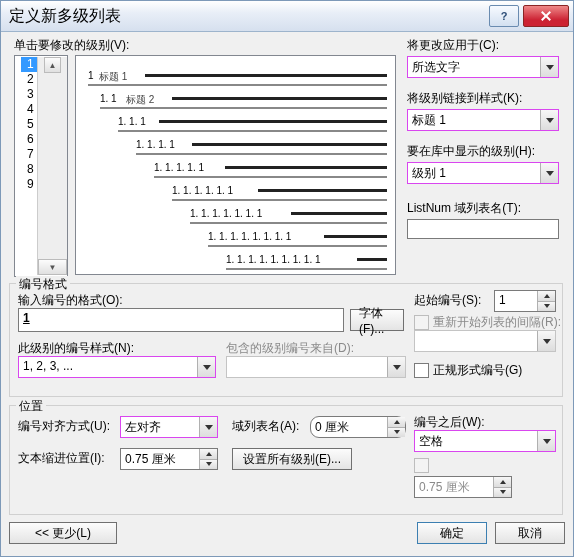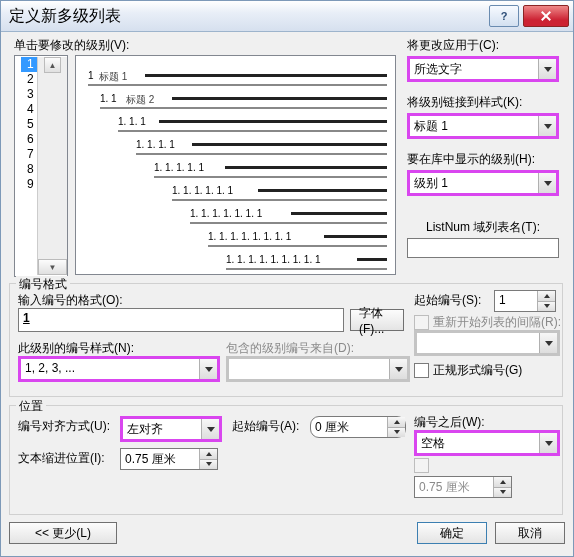--- a/index.html
+++ b/index.html
@@ -26,21 +26,21 @@
   .sbwrap .btn.dn{position:absolute;bottom:0;left:0;right:0;}
   
   .preview{position:absolute;left:66px;top:18px;width:319px;height:218px;border:1px solid #828790;background:#fff;overflow:hidden;}
   .prow{position:absolute;left:0;right:8px;height:10px;}
   .prow .num{position:absolute;font-size:10px;color:#000;}
   .prow .lab{position:absolute;font-size:10px;color:#444;}
   .prow .bar{position:absolute;height:3px;background:#222;}
   .prow .bar2{position:absolute;height:2px;background:#888;}
   
   .rcol{position:absolute;left:398px;top:0;width:152px;}
-  .combo{display:flex;border:3px solid #d946ef;height:20px;background:#fff;}
+  .combo{display:flex;border:1px solid #d946ef;height:20px;background:#fff;}
   .combo span{flex:1;padding:2px 4px;font-size:12px;white-space:nowrap;overflow:hidden;}
   .combo .dd{width:17px;border-left:1px solid #b0b0b0;background:linear-gradient(#f7f7f7,#ddd);display:flex;align-items:center;justify-content:center;}
   .combo .dd:after{content:"";border-left:4px solid transparent;border-right:4px solid transparent;border-top:5px solid #333;}
   .txt{border:1px solid #7a7a7a;height:20px;background:#fff;padding:2px 4px;box-sizing:border-box;font-size:12px;}
   .disabled{color:#8a8a8a;}
   .disabledBox{border-color:#c4c4c4;}
   
   .group{position:absolute;border:1px solid #d0d0d0;}
   .group>.legend{position:absolute;top:-8px;left:6px;background:#f0f0f0;padding:0 3px;font-size:12px;}
   .btn{height:22px;border:1px solid #707070;background:linear-gradient(#fcfcfc,#e4e4e4);padding:2px 8px;font-size:12px;display:inline-flex;align-items:center;justify-content:center;box-sizing:border-box;}
@@ -156,21 +156,21 @@
         <span>标题 1</span>
         <div class="dd"></div>
       </div>
 
     <label class="lab" style="margin-top:12px;">要在库中显示的级别(H):</label>
     <div class="combo">
         <span>级别 1</span>
         <div class="dd"></div>
       </div>
 
-    <label class="lab" style="margin-top:23px;text-align:center;">ListNum 域列表名(T):</label>
+    <label class="lab" style="margin-top:16px;">ListNum 域列表名(T):</label>
     <div class="txt"></div>
   </div>
 
   <div class="group" style="left:0;top:246px;width:552px;height:112px;">
     <div class="legend">编号格式</div>
 
     <label class="lab" style="position:absolute;left:8px;top:8px;">输入编号的格式(O):</label>
     <div class="txt" style="position:absolute;left:8px;top:24px;width:326px;height:24px;font-weight:bold;text-decoration:underline;">1</div>
     <div class="btn" style="position:absolute;left:340px;top:25px;width:54px;">字体(F)...</div>
 
@@ -212,38 +212,39 @@
 
   <div class="group" style="left:0;top:368px;width:552px;height:108px;">
     <div class="legend">位置</div>
 
     <label class="lab" style="position:absolute;left:8px;top:12px;">编号对齐方式(U):</label>
     <div class="combo" style="position:absolute;left:110px;top:10px;width:96px;">
         <span>左对齐</span>
         <div class="dd"></div>
       </div>
 
-    <label class="lab" style="position:absolute;left:222px;top:12px;">起始编号(A):</label>
+    <label class="lab" style="position:absolute;left:222px;top:12px;">域列表名(A):</label>
     <div class="spin" style="position:absolute;left:300px;top:10px;width:94px;border-radius:9px;">
         <span>0 厘米</span>
         <div class="btns">
           <div></div>
           <div></div>
         </div>
       </div>
 
     <label class="lab" style="position:absolute;left:8px;top:44px;">文本缩进位置(I):</label>
     <div class="spin" style="position:absolute;left:110px;top:42px;width:96px;">
         <span>0.75 厘米</span>
         <div class="btns">
           <div></div>
           <div></div>
         </div>
       </div>
 
+    <div class="btn" style="position:absolute;left:222px;top:42px;width:120px;">设置所有级别(E)...</div>
 
     <label class="lab" style="position:absolute;left:404px;top:8px;">编号之后(W):</label>
     <div class="combo" style="position:absolute;left:404px;top:24px;width:140px;">
         <span>空格</span>
         <div class="dd"></div>
       </div>
 
     <div class="chk disabled" style="position:absolute;left:404px;top:52px;">
         <div class="box"></div>
       </div>

